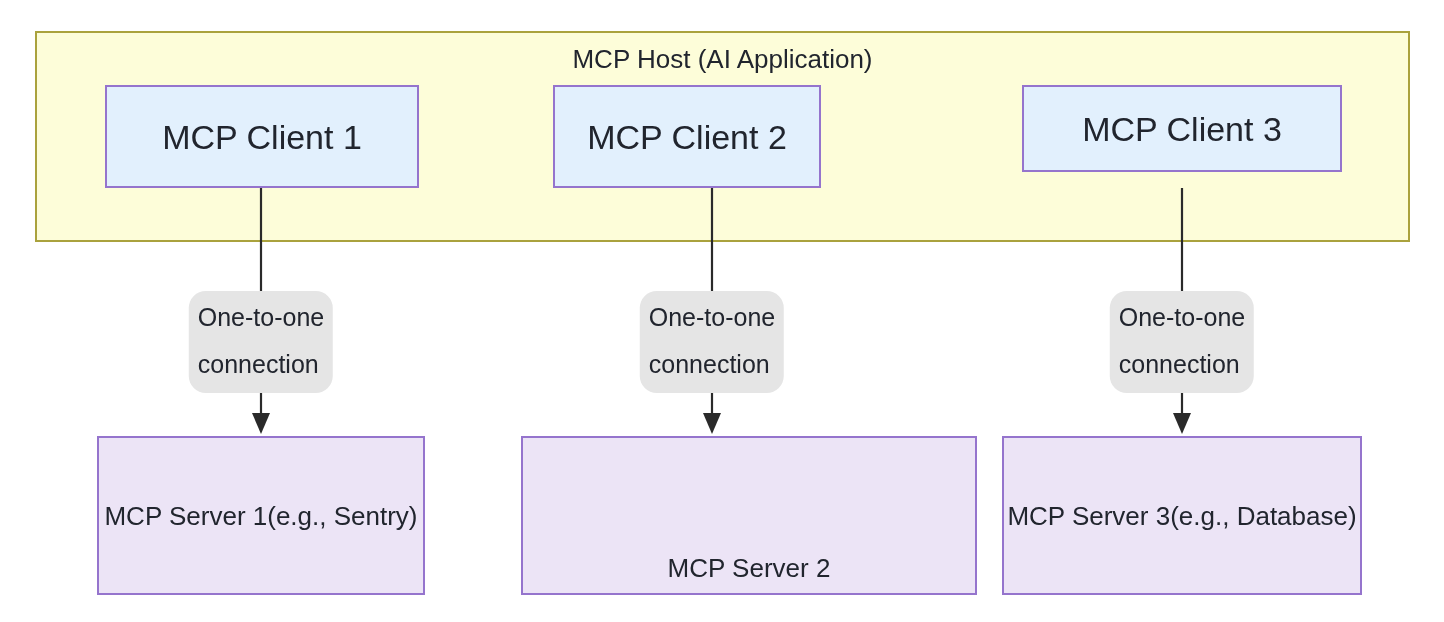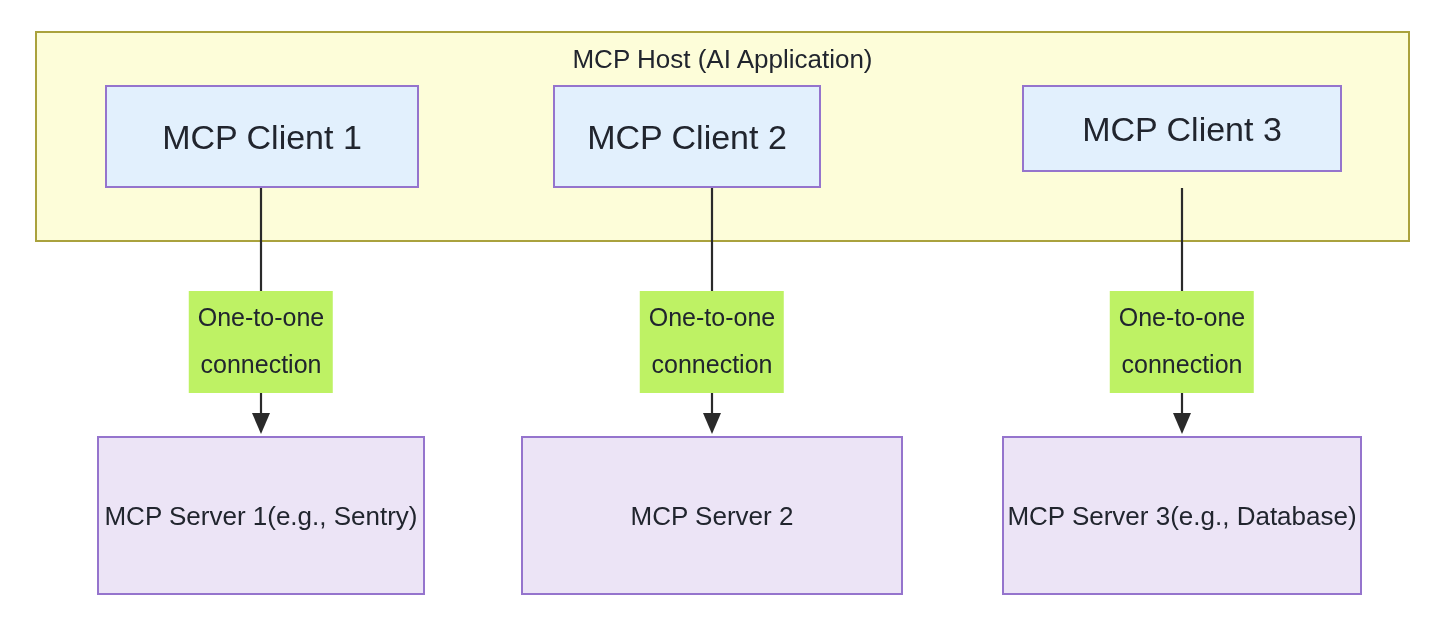--- a/index.html
+++ b/index.html
@@ -82,21 +82,21 @@
     text-align: center;
   }
   .server-box .box-label {
     font-size: 26px;
     line-height: 50px;
     color: #21252e;
     white-space: nowrap;
   }
 
   #server-1 { left: 97px;  top: 436px; width: 328px; height: 159px; }
-  #server-2 { left: 521px; top: 436px; width: 382px; height: 159px; }
+  #server-2 { left: 521px; top: 436px; width: 456px; height: 159px; align-items: flex-end; }
   #server-3 { left: 1002px;top: 436px; width: 360px; height: 159px; }
 
   
   .connector-svg {
     position: absolute;
     left: 0;
     top: 0;
     width: 1444px;
     height: 622px;
     overflow: visible;
@@ -108,29 +108,30 @@
     fill: none;
   }
   .connector-head {
     fill: #2a2a2a;
     stroke: none;
   }
 
   
   .edge-label {
     position: absolute;
-    background: #bef264;
+    background: #e5e5e5;
     padding: 3px 9px 5px 9px;
-    text-align: center;
+    text-align: left;
     font-size: 25px;
     line-height: 47px;
     color: #21252e;
     white-space: nowrap;
     box-sizing: border-box;
     transform: translateX(-50%);
+    border-radius: 17px;
   }
   .edge-label .edge-line { display: block; }
 
   #edge-label-1 { left: 261px; top: 291px; }
   #edge-label-2 { left: 712px; top: 291px; }
   #edge-label-3 { left: 1182px; top: 291px; }
 </style>
 </head>
 <body>
 

